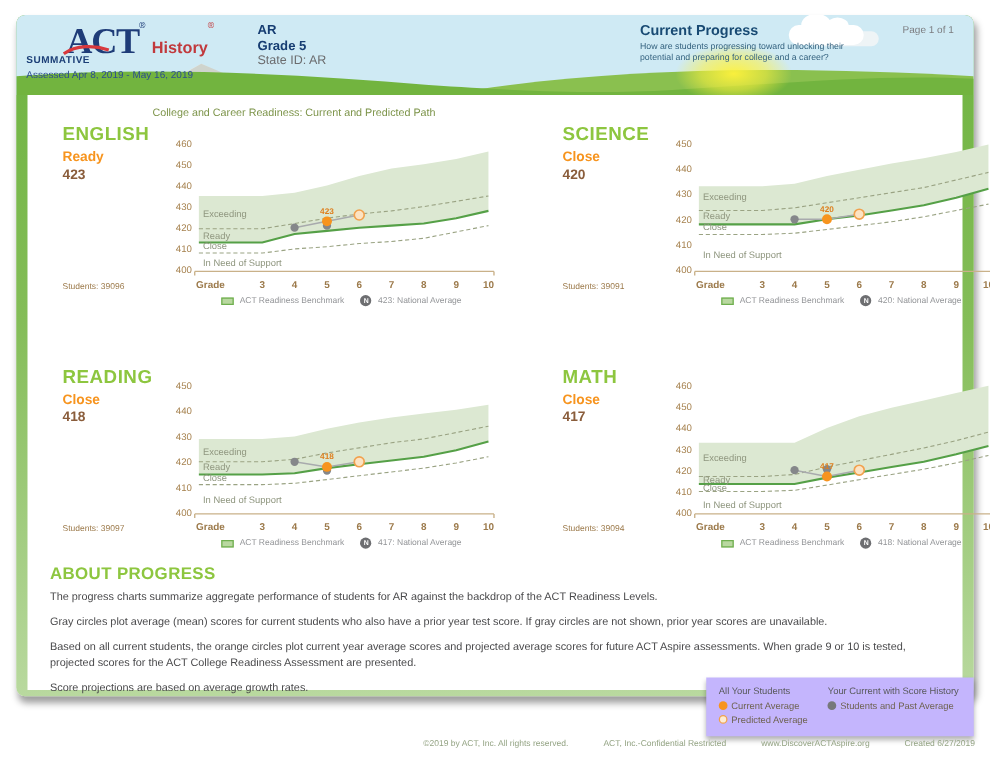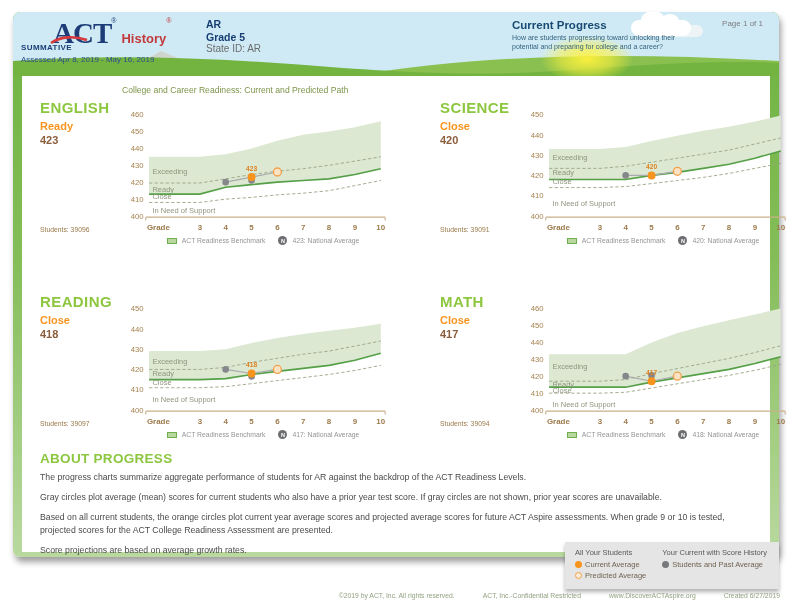--- a/index.html
+++ b/index.html
@@ -35,41 +35,41 @@
   .cp-block { position:absolute; left:476px; top:7px; z-index:4; width:180px;margin-left:23px; }
   .cp-title { font-size:11.5px; font-weight:bold; color:#184a73; margin-bottom:2px; }
   .cp-sub { font-size:7px; color:#33617e; line-height:1.32; }
 
   .page-num { position:absolute; right:16px; top:7px; z-index:4; font-size:8px; color:#7c7d80; }
 
   .body { position:absolute; left:9px; right:9px; top:64px; bottom:5px; background:#fff; z-index:5; }
 
   .charts-title { margin:9px 0 2px 100px; font-size:8.6px; color:#7d944a; }
 
-  .charts { display:grid; grid-template-columns:1fr 1fr; column-gap:4px; row-gap:8px; padding:0 12px 0 18px;gap:46px; }
+  .charts { display:grid; grid-template-columns:1fr 1fr; column-gap:4px; row-gap:8px; padding:0 12px 0 28px;gap:46px; }
   .chart-block { display:flex; }
   .cb-left { width:76px; display:flex; flex-direction:column; padding-top:2px; }
   .subject { font-size:15px; font-weight:bold; color:#8dc63f; letter-spacing:.4px; }
   .level { font-size:11px; font-weight:bold; color:#f7941e; margin-top:4px; }
   .score { font-size:11px; font-weight:bold; color:#8a5d3b; margin-top:2px; }
   .students { margin-top:auto; margin-bottom:12px; font-size:6.8px; color:#9c7a4b; }
   .cb-right { flex:1; padding-top:13px; }
   svg.chart { display:block; width:278px; height:126px; }
   .cb-legend { display:flex; justify-content:center; align-items:center; gap:5px; font-size:6.8px; color:#939598; margin-left:16px; }
   .swatch-benchmark { width:10px; height:6px; background:#b9d8a0; border:1px solid #6faf4f; display:inline-block; }
   .natl-icon { width:9px; height:9px; border-radius:50%; background:#6d6e71; color:#fff; display:inline-flex;
                align-items:center; justify-content:center; font-size:5.5px; font-weight:bold; margin-left:8px; }
   .natl-icon:before { content:"N"; }
   .cl-text { white-space:nowrap; }
 
   .about { padding:12px 22px 0 18px; }
   .about-title { font-size:13.5px; font-weight:bold; color:#8dc63f; letter-spacing:.3px; margin-bottom:5px; }
   .about p { font-size:8.7px; color:#4a4a4c; line-height:1.4; margin-bottom:8px; }
 
-  .score-legend { position:absolute; right:13px; top:542px; z-index:9; background:#e5e5e5; padding:6px 12px 9px 10px;
+  .score-legend { position:absolute; right:13px; top:542px; z-index:9; background:#c4b5fd; padding:6px 12px 9px 10px;
                   display:flex; gap:16px; box-shadow:0 3px 4px rgba(0,0,0,.3); }
   .sl-col { font-size:7.5px; color:#58595b; }
   .sl-head { margin-bottom:3px; }
   .sl-item { display:flex; align-items:center; gap:3px; color:#6f6352; margin-top:2px; }
   .dot { width:7px; height:7px; border-radius:50%; display:inline-block; flex:0 0 auto; }
   .dot-current { background:#f7941e; }
   .dot-predicted { background:#fdecd4; border:1.4px solid #f0a04c; }
   .dot-gray { background:#77787b; }
 
   .footer { position:absolute; right:12px; top:592px; display:flex; gap:28px; font-size:6.8px; color:#93a383; z-index:9; }

